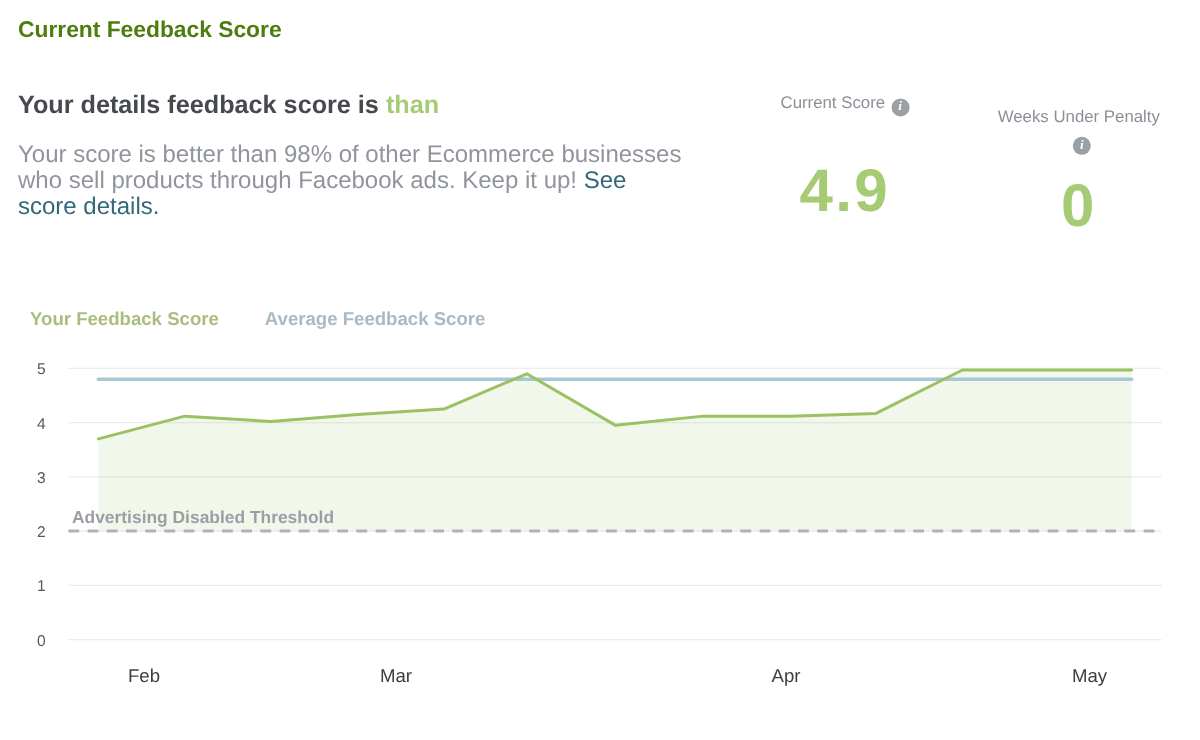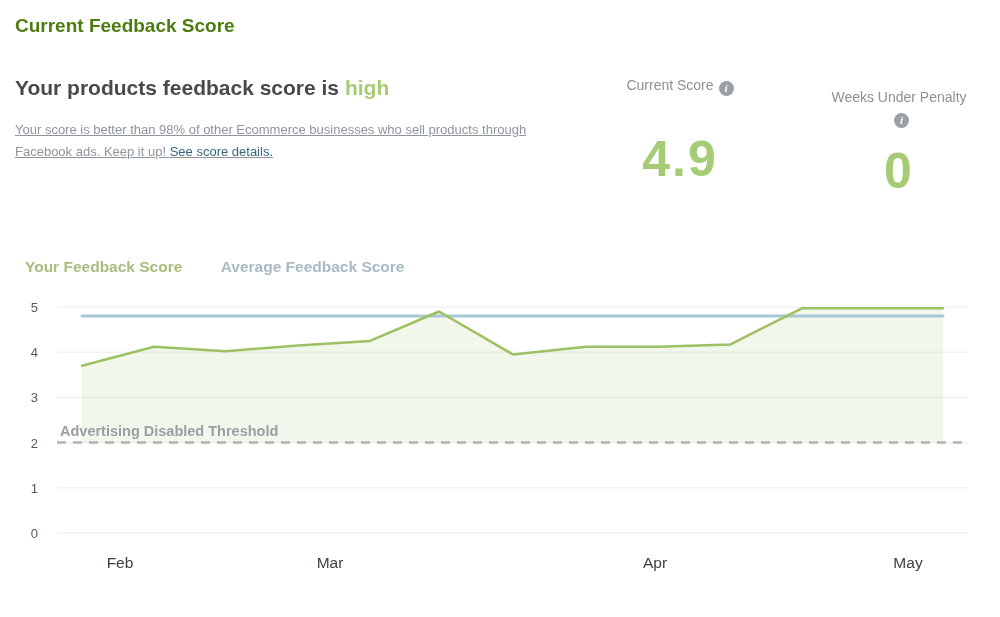--- a/index.html
+++ b/index.html
@@ -4,24 +4,24 @@
 <style>
   html,body{margin:0;padding:0;}
   body{
     width:1000px;height:617px;background:#ffffff;position:relative;overflow:hidden;
     font-family:"Liberation Sans", sans-serif;
     -webkit-font-smoothing:antialiased;
   }
   .card{position:absolute;inset:0;background:#fff;}
   .title{position:absolute;left:15px;top:15px;font-size:19px;font-weight:bold;color:#4d7c0f;margin:0;}
   .heading{position:absolute;left:15px;top:76px;font-size:21px;font-weight:bold;color:#46494e;margin:0;white-space:nowrap;}
-  .body-text{position:absolute;left:15px;top:119px;width:556px;font-size:13px;line-height:21.5px;color:#90949c;margin:0;text-decoration:underline;}
+  .body-text{position:absolute;left:15px;top:119px;width:556px;font-size:20px;line-height:21.5px;color:#90949c;margin:0;}
   .link{text-decoration:none;cursor:pointer;}
   .stat{position:absolute;text-align:center;}
-  .stat-current{left:599px;top:77px;width:162px;}
+  .stat-current{left:623px;top:77px;width:162px;}
   .stat-weeks{left:816px;top:89px;width:166px;}
   .stat-label{font-size:14px;color:#8b9097;line-height:17px;}
   .icon-row{margin-top:3px;}
   .info-icon{
     display:inline-block;width:15px;height:15px;border-radius:50%;
     background:#9aa0a6;color:#fff;font-size:11px;line-height:15px;text-align:center;
     font-weight:bold;font-style:italic;font-family:"Liberation Serif",serif;
     margin-left:5px;vertical-align:-2px;cursor:pointer;
   }
   .stat-value{position:absolute;left:0;top:57px;width:100%;font-size:50px;font-weight:bold;line-height:1;letter-spacing:2px;}
@@ -34,22 +34,22 @@
   .th-label{font-size:14.5px;font-weight:bold;fill:#9b9ea3;}
 </style>
 </head>
 <body>
 
 <main class="card">
 
   <h1 class="title">Current Feedback Score</h1>
 
   <h2 class="heading">
-    <span>Your products feedback score is</span>
-    <span style="color: rgb(165, 204, 116);">high</span>
+    <span>Your details feedback score is</span>
+    <span style="color: rgb(165, 204, 116);">than</span>
   </h2>
 
   <p class="body-text">
     <span>Your score is better than 98% of other Ecommerce businesses who sell products through Facebook ads. Keep it up!</span>
     <a class="link" style="color: rgb(51, 103, 122);">See score details.</a>
   </p>
 
   <div class="stat stat-current">
     <div class="stat-label">
       <span>Current Score</span><span class="info-icon">i</span>

